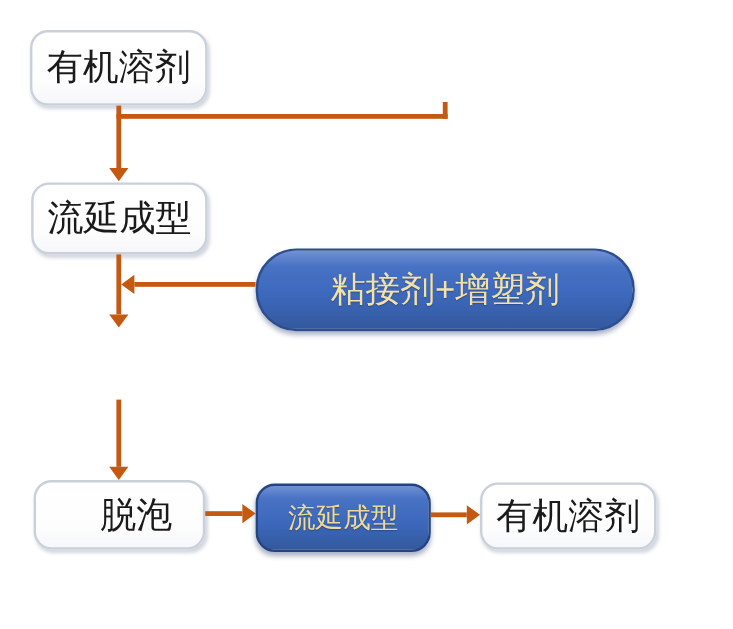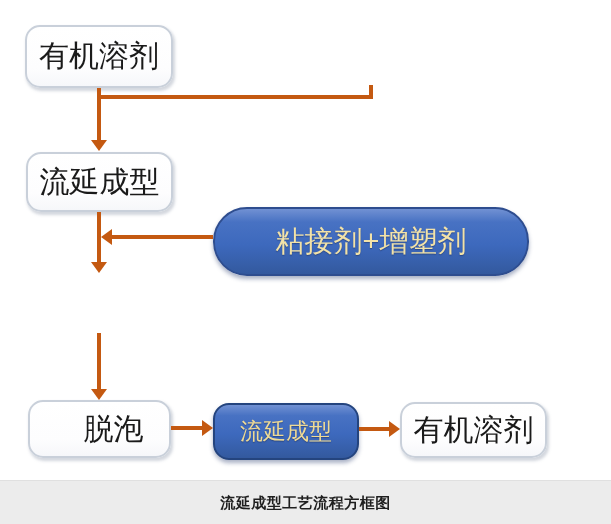--- a/index.html
+++ b/index.html
@@ -91,17 +91,14 @@
 
   <div class="line c-v3"></div>
   <div class="ah down c-v3-head"></div>
 
   <div class="line c-h3"></div>
   <div class="ah right c-h3-head"></div>
 
   <div class="line c-h4"></div>
   <div class="ah right c-h4-head"></div>
 
-  <div class="caption-bar">
-    <span>流延成型工艺流程方框图</span>
-  </div>
 
 </div>
 
 </body></html>

